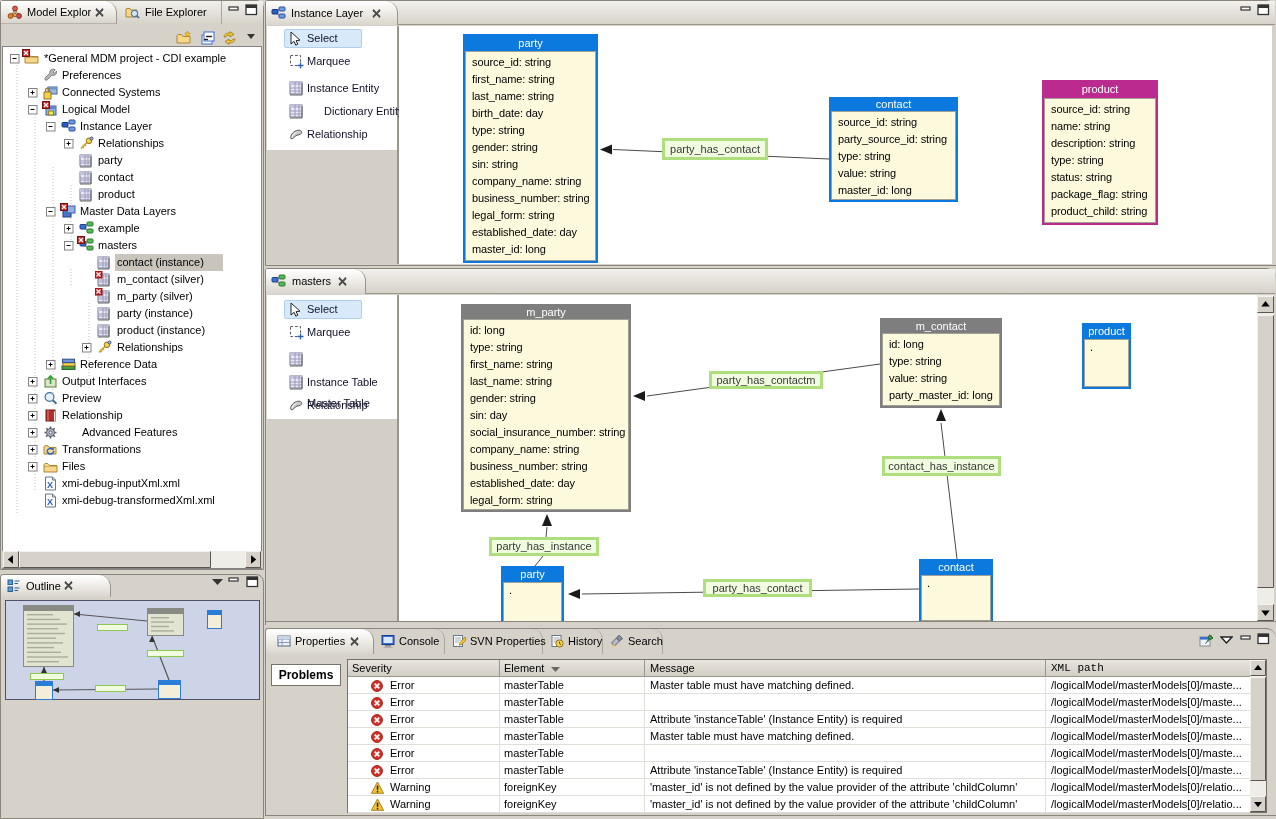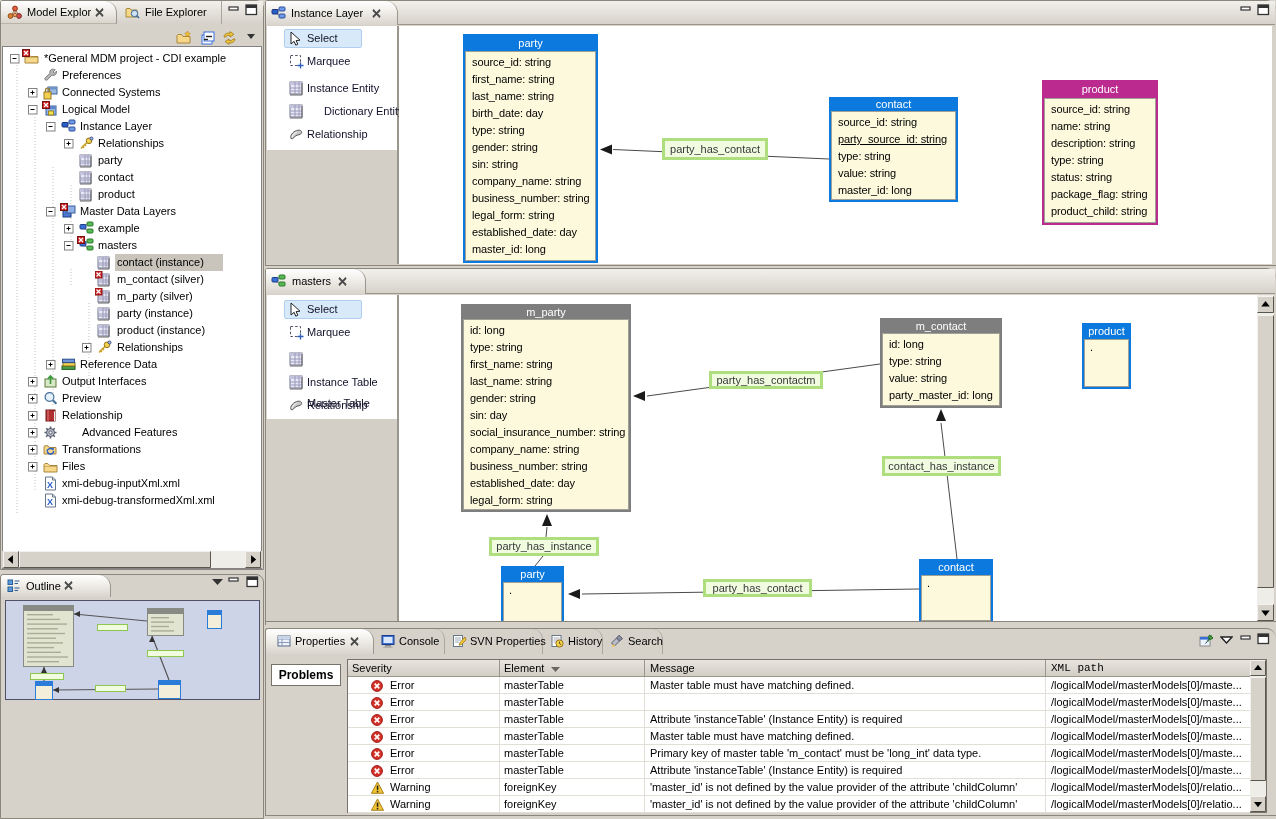--- a/index.html
+++ b/index.html
@@ -463,21 +463,21 @@
       <div style="height:17px;line-height:17px;white-space:nowrap;letter-spacing:-0.1px;">company_name: string</div>
       <div style="height:17px;line-height:17px;white-space:nowrap;letter-spacing:-0.1px;">business_number: string</div>
       <div style="height:17px;line-height:17px;white-space:nowrap;letter-spacing:-0.1px;">legal_form: string</div>
       <div style="height:17px;line-height:17px;white-space:nowrap;letter-spacing:-0.1px;">established_date: day</div>
       <div style="height:17px;line-height:17px;white-space:nowrap;letter-spacing:-0.1px;">master_id: long</div>
     </div>
 <div style="position:absolute;left:829px;top:97px;width:129px;height:105px;background:#0b79dd;border:2px solid #0b79dd;"></div>
     <div style="position:absolute;left:831px;top:97px;width:125px;height:14px;color:#fff;text-align:center;line-height:15px;font-size:11px;">contact</div>
     <div style="position:absolute;left:831px;top:111px;width:125px;height:89px;background:#fdf9dc;border:1px solid #a0a096;padding:2px 0 0 6px;font-size:11px;">
       <div style="height:17px;line-height:17px;white-space:nowrap;letter-spacing:-0.1px;">source_id: string</div>
-      <div style="height:17px;line-height:17px;white-space:nowrap;letter-spacing:-0.1px;text-decoration:underline;">party_source_id: string</div>
+      <div style="height:17px;line-height:17px;white-space:nowrap;letter-spacing:-0.1px;">party_source_id: string</div>
       <div style="height:17px;line-height:17px;white-space:nowrap;letter-spacing:-0.1px;">type: string</div>
       <div style="height:17px;line-height:17px;white-space:nowrap;letter-spacing:-0.1px;">value: string</div>
       <div style="height:17px;line-height:17px;white-space:nowrap;letter-spacing:-0.1px;">master_id: long</div>
     </div>
 <div style="position:absolute;left:1042px;top:80px;width:116px;height:145px;background:#bb2a8e;border:2px solid #bb2a8e;"></div>
     <div style="position:absolute;left:1044px;top:80px;width:112px;height:18px;color:#fff;text-align:center;line-height:19px;font-size:11px;">product</div>
     <div style="position:absolute;left:1044px;top:98px;width:112px;height:125px;background:#fdf9dc;border:1px solid #a0a096;padding:2px 0 0 6px;font-size:11px;">
       <div style="height:17px;line-height:17px;white-space:nowrap;letter-spacing:-0.1px;">source_id: string</div>
       <div style="height:17px;line-height:17px;white-space:nowrap;letter-spacing:-0.1px;">name: string</div>
       <div style="height:17px;line-height:17px;white-space:nowrap;letter-spacing:-0.1px;">description: string</div>
@@ -728,21 +728,20 @@
 <div style="position:absolute;left:348px;top:761px;width:902px;height:1px;background:#e2dfd8;"></div>
 <div style="position:absolute;left:499px;top:745px;width:1px;height:17px;background:#e2dfd8;"></div>
 <div style="position:absolute;left:644px;top:745px;width:1px;height:17px;background:#e2dfd8;"></div>
 <div style="position:absolute;left:1045px;top:745px;width:1px;height:17px;background:#e2dfd8;"></div>
 <svg style="position:absolute;left:371px;top:748px;" width="12" height="12" viewBox="0 0 12 12">
       <circle cx="6.0" cy="6.0" r="5.4" fill="#d4332a" stroke="#9d1712"></circle>
       <path d="M3.7199999999999998 3.7199999999999998 L8.28 8.28 M8.28 3.7199999999999998 L3.7199999999999998 8.28" stroke="#fff" stroke-width="1.7"></path>
     </svg>
 <div style="position:absolute;left:390px;top:745px;height:17px;line-height:17px;">Error</div>
 <div style="position:absolute;left:504px;top:745px;height:17px;line-height:17px;">masterTable</div>
-<div style="position:absolute;left:650px;top:745px;height:17px;line-height:17px;white-space:nowrap;">Primary key of master table 'm_contact' must be 'long_int' data type.</div>
 <div style="position:absolute;left:1051px;top:745px;height:17px;line-height:17px;white-space:nowrap;">/logicalModel/masterModels[0]/maste...</div>
 <div style="position:absolute;left:348px;top:778px;width:902px;height:1px;background:#e2dfd8;"></div>
 <div style="position:absolute;left:499px;top:762px;width:1px;height:17px;background:#e2dfd8;"></div>
 <div style="position:absolute;left:644px;top:762px;width:1px;height:17px;background:#e2dfd8;"></div>
 <div style="position:absolute;left:1045px;top:762px;width:1px;height:17px;background:#e2dfd8;"></div>
 <svg style="position:absolute;left:371px;top:765px;" width="12" height="12" viewBox="0 0 12 12">
       <circle cx="6.0" cy="6.0" r="5.4" fill="#d4332a" stroke="#9d1712"></circle>
       <path d="M3.7199999999999998 3.7199999999999998 L8.28 8.28 M8.28 3.7199999999999998 L3.7199999999999998 8.28" stroke="#fff" stroke-width="1.7"></path>
     </svg>
 <div style="position:absolute;left:390px;top:762px;height:17px;line-height:17px;">Error</div>

